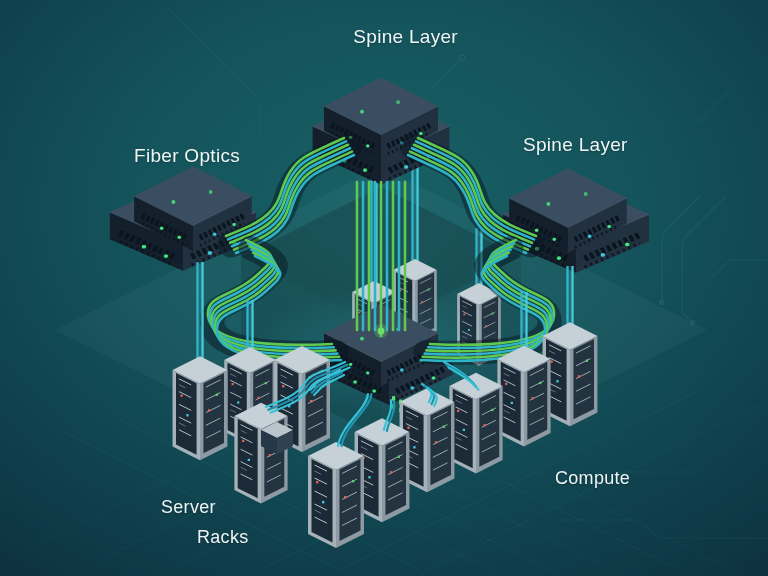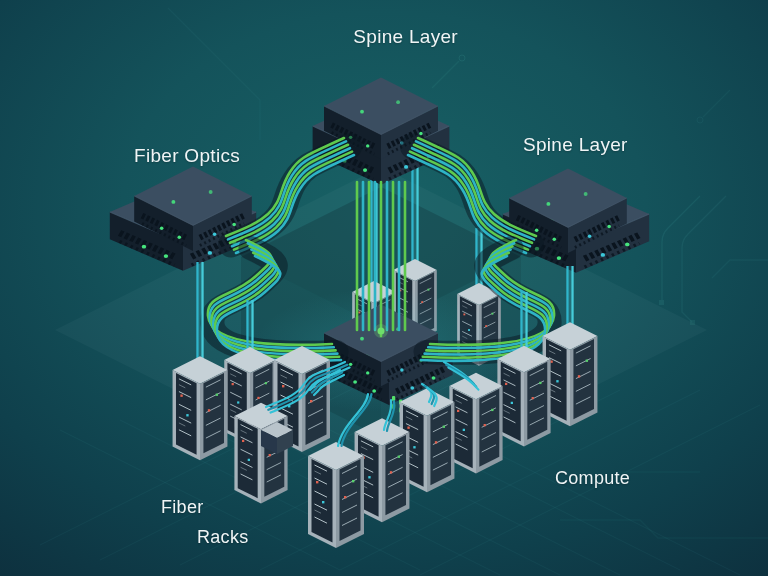--- a/index.html
+++ b/index.html
@@ -277,16 +277,16 @@
     <path class="cy" transform="translate(5.2,4)" d="M422,384 C436,392 431,397 429,402"></path>
     <path class="cy" d="M444,362 C462,372 468,377 474,384"></path>
     <path class="cyd" transform="translate(2.2,2.8)" d="M444,362 C462,372 468,377 474,384"></path>
     <path class="cy" transform="translate(4.4,5.6)" d="M444,362 C462,372 468,377 474,384"></path>
   </g>
 </svg>
 
 <div class="lbl" style="left:318px;top:27px;width:140px;text-align:right">Spine Layer</div>
 <div class="lbl" style="left:134px;top:146px">Fiber Optics</div>
 <div class="lbl" style="left:523px;top:135px">Spine Layer</div>
-<div class="lbl" style="left:161px;top:498px;font-size:18px">Fiber</div>
+<div class="lbl" style="left:161px;top:498px;font-size:18px">Server</div>
 <div class="lbl" style="left:197px;top:528px;font-size:18px">Racks</div>
 <div class="lbl" style="left:555px;top:469px;font-size:18px">Compute</div>
 </div>
 
 </body></html>

